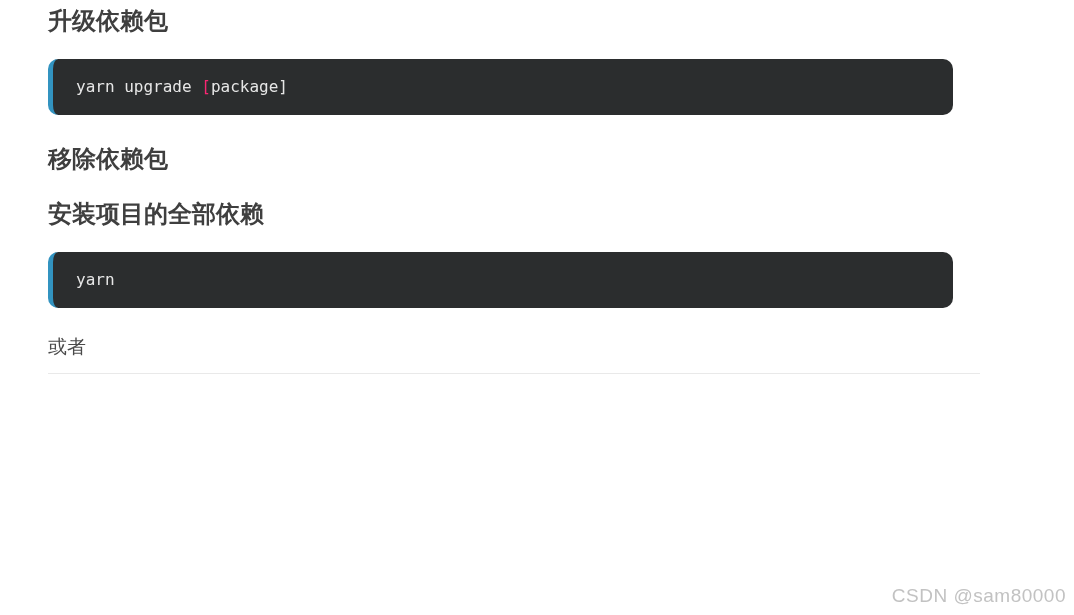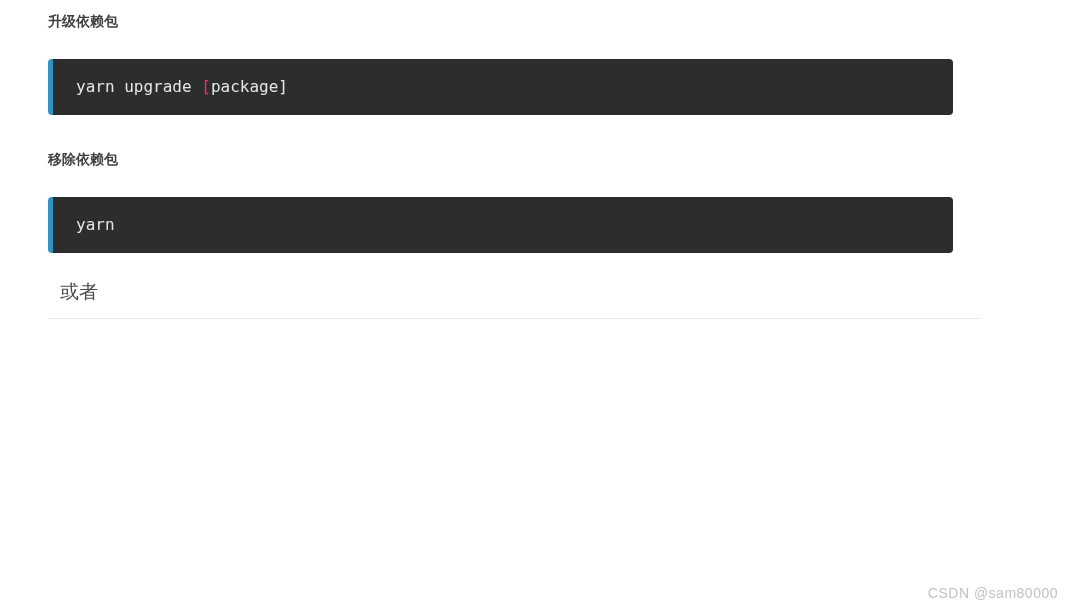--- a/index.html
+++ b/index.html
@@ -20,39 +20,39 @@
     height: 615px;
     background: var(--page_bg);
     font-family: "Liberation Sans", sans-serif;
     position: relative;
     overflow: hidden;
   }
   .content {
     padding: 0 0 0 48px;
   }
   .heading {
-    font-size: 14px;
+    font-size: 24px;
     font-weight: bold;
     color: var(--heading_text);
     margin: 33px 8px 0 0;
     line-height: 22px;
   }
   #sections > :first-child { margin-top: 10px; }
   .para {
     font-size: 19px;
     font-weight: normal;
     color: var(--paragraph_text);
-    margin: 28px 0 0 12px;
+    margin: 28px 0 0 0;
     line-height: 22px;
   }
   .codeblock {
     width: 905px;
     background: var(--code_bg);
     border-left: 5px solid var(--code_border_accent);
-    border-radius: 4px;
+    border-radius: 10px;
     padding: 13px 16px 13px 23px;
     margin: 27px 0 0 0;
   }
   .codeline {
     font-family: "DejaVu Sans Mono", monospace;
     font-size: 16px;
     line-height: 30px;
     color: var(--code_text);
     white-space: pre;
   }
@@ -60,36 +60,37 @@
   .divider {
     border: none;
     border-top: 1px solid var(--divider);
     width: 932px;
     margin: 15px 0 0 0;
     height: 0;
   }
   .watermark {
     position: absolute;
     top: 585px;
-    right: 16px;
-    font-size: 14px;
+    right: 8px;
+    font-size: 19px;
     color: var(--watermark);
     letter-spacing: 0.5px;
   }
 </style>
 </head>
 <body>
 
 <div class="content">
   <div id="sections">
       <h4 class="heading">升级依赖包</h4>
       <div class="codeblock">
         <div class="codeline"><span class="seg">yarn upgrade </span><span class="seg seg-accent">[</span><span class="seg">package]</span></div>
       </div>
       <h4 class="heading">移除依赖包</h4>
+      <h4 class="heading">安装项目的全部依赖</h4>
       <div class="codeblock">
         <div class="codeline"><span class="seg">yarn</span></div>
       </div>
       <p class="para">或者</p>
     </div>
   <hr class="divider">
 </div>
 
 <div class="watermark">CSDN @sam80000</div>
 

